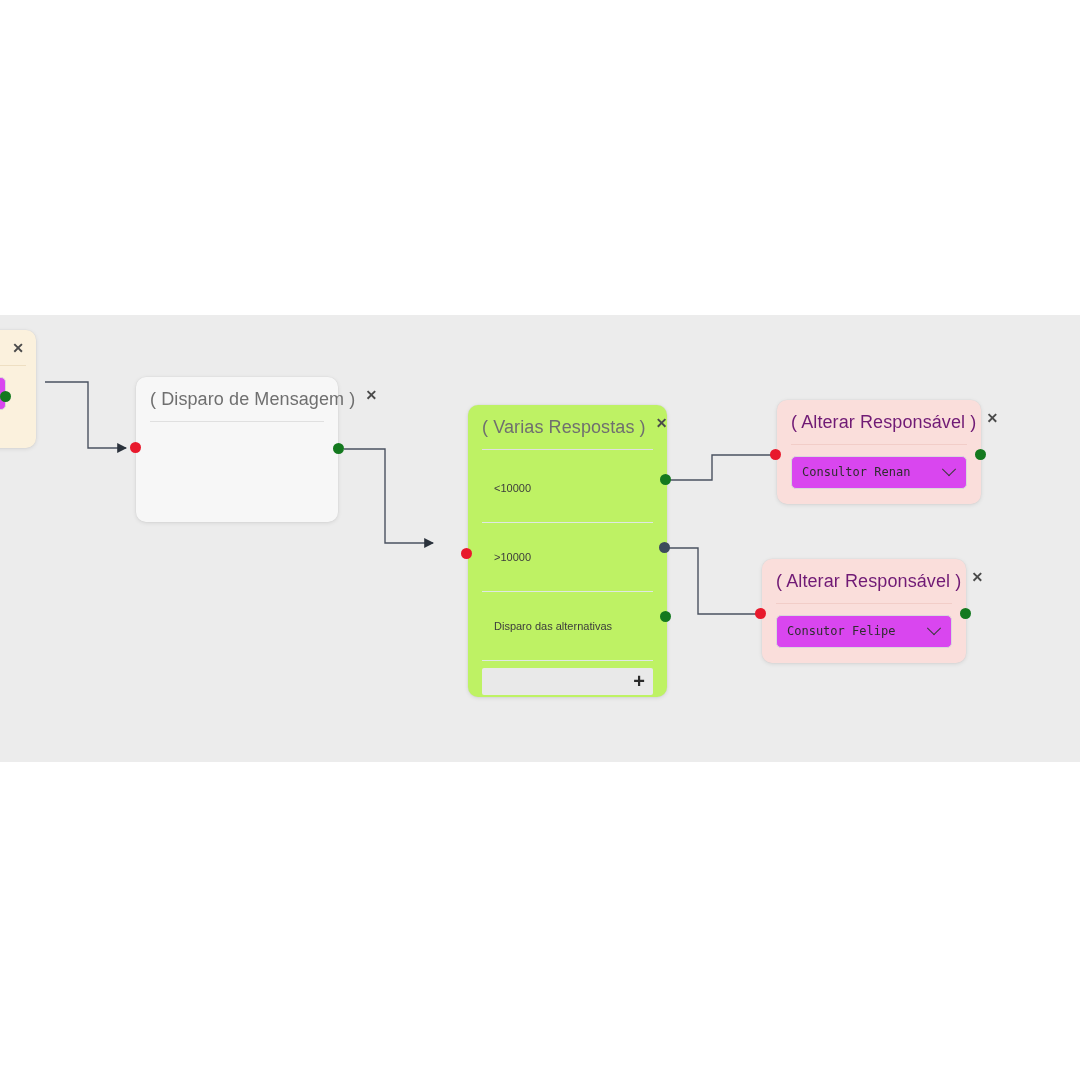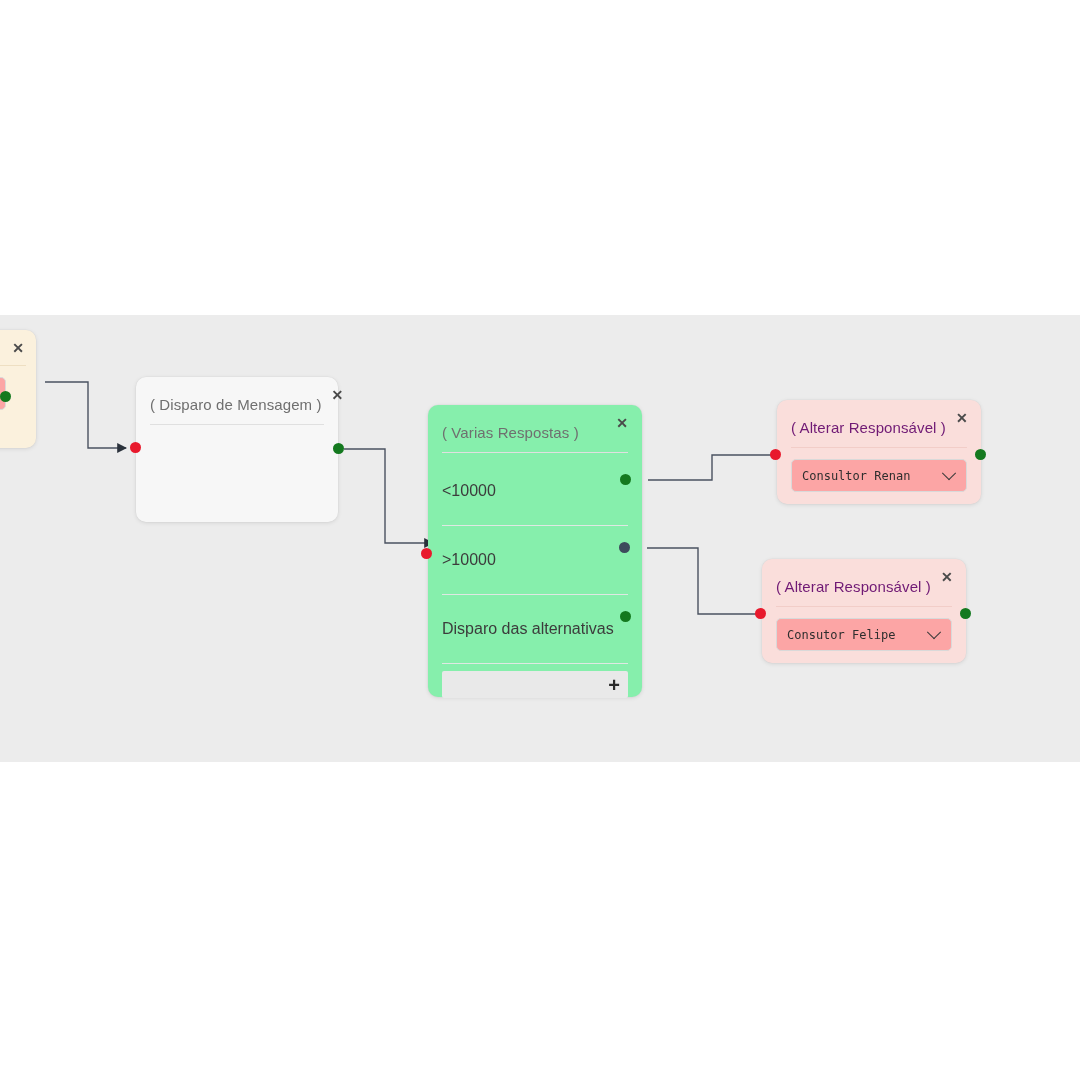--- a/index.html
+++ b/index.html
@@ -47,26 +47,25 @@
   }
 
   .node-head {
     display: flex;
     align-items: flex-start;
     justify-content: space-between;
     padding: 12px 14px 0 14px;
   }
 
   .node-title {
-    font-size: 15px;
+    font-size: 18px;
     color: #6f6f6f;
     letter-spacing: 0.1px;
     line-height: 1.2;
     white-space: nowrap;
-    margin-top: 7px;
   }
 
   .close-icon {
     font-size: 14px;
     line-height: 1;
     color: #4a4a4a;
     font-weight: bold;
     cursor: pointer;
     margin-left: 10px;
     margin-top: -1px;
@@ -104,34 +103,34 @@
     font-family: "DejaVu Sans Mono", "Liberation Mono", monospace;
     font-size: 11.5px;
     line-height: 1.85;
     color: #333333;
     padding: 16px 14px 0 14px;
     white-space: pre-line;
   }
 
   
   #node-respostas {
-    left: 428px;
+    left: 468px;
     top: 90px;
-    width: 214px;
+    width: 199px;
     height: 292px;
-    background: #86efac;
+    background: #bef264;
   }
   #node-respostas .answers { padding-top: 4px; }
   .answer-row {
     height: 68px;
     display: flex;
     align-items: center;
-    padding: 0 14px;
-    box-sizing: border-box;
-    font-size: 16px;
+    padding: 0 26px;
+    box-sizing: border-box;
+    font-size: 11px;
     color: #3c3c3c;
   }
   .answer-sep {
     height: 1px;
     background: #dfe8e3;
     margin: 0 14px;
   }
   .add-row {
     margin: 7px 14px 0 14px;
     height: 27px;
@@ -161,21 +160,21 @@
   .node-resp .node-title { color: #701a75; }
   .node-resp .hr { background: #f2cdc8; }
 
   #node-resp-1 { left: 777px; top: 85px; }
   #node-resp-2 { left: 762px; top: 244px; }
 
   .select-box {
     position: relative;
     margin: 11px 14px 0 14px;
     height: 33px;
-    background: #fca5a5;
+    background: #d946ef;
     border: 1px solid #d9d9d9;
     border-radius: 5px;
     display: flex;
     align-items: center;
     padding: 0 10px;
     box-sizing: border-box;
     cursor: pointer;
   }
   .select-value {
     font-family: "DejaVu Sans Mono", "Liberation Mono", monospace;

